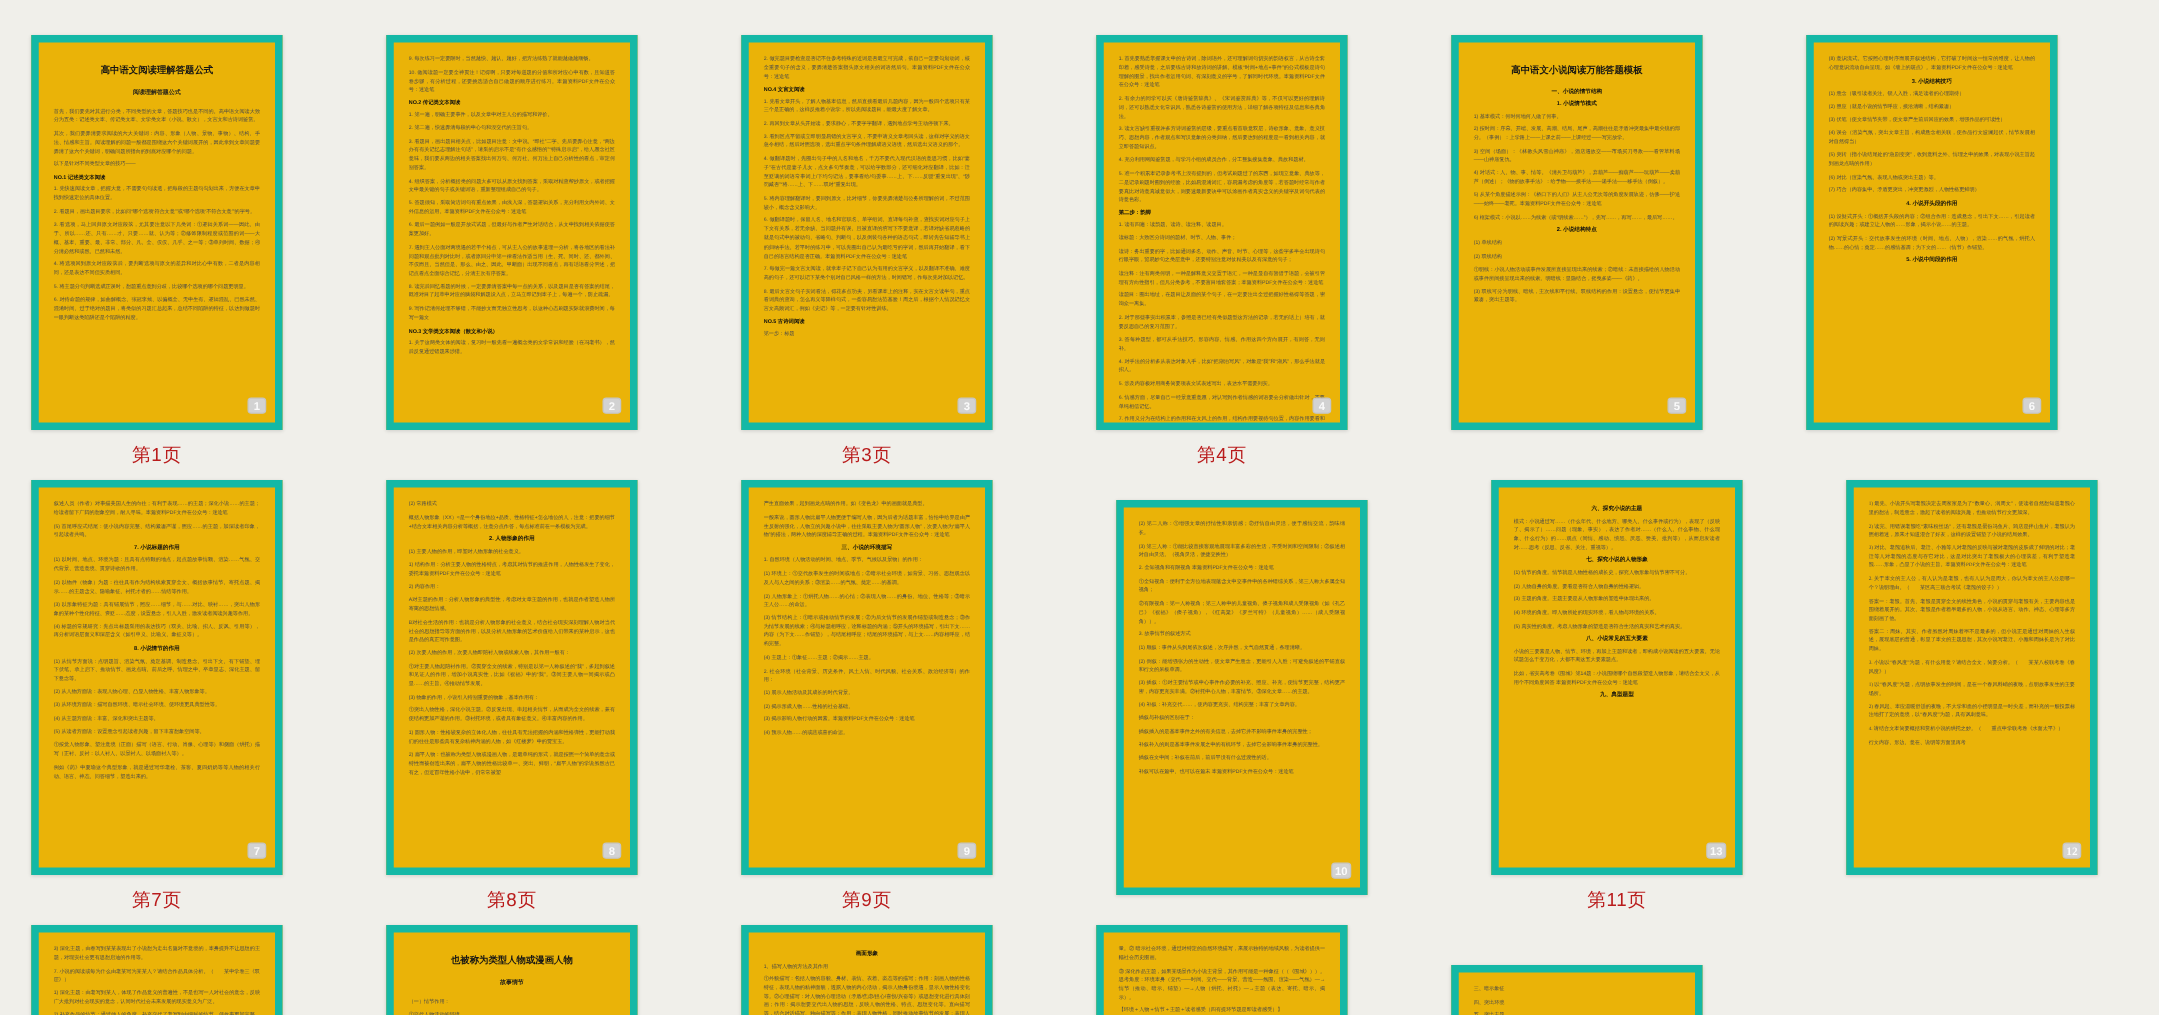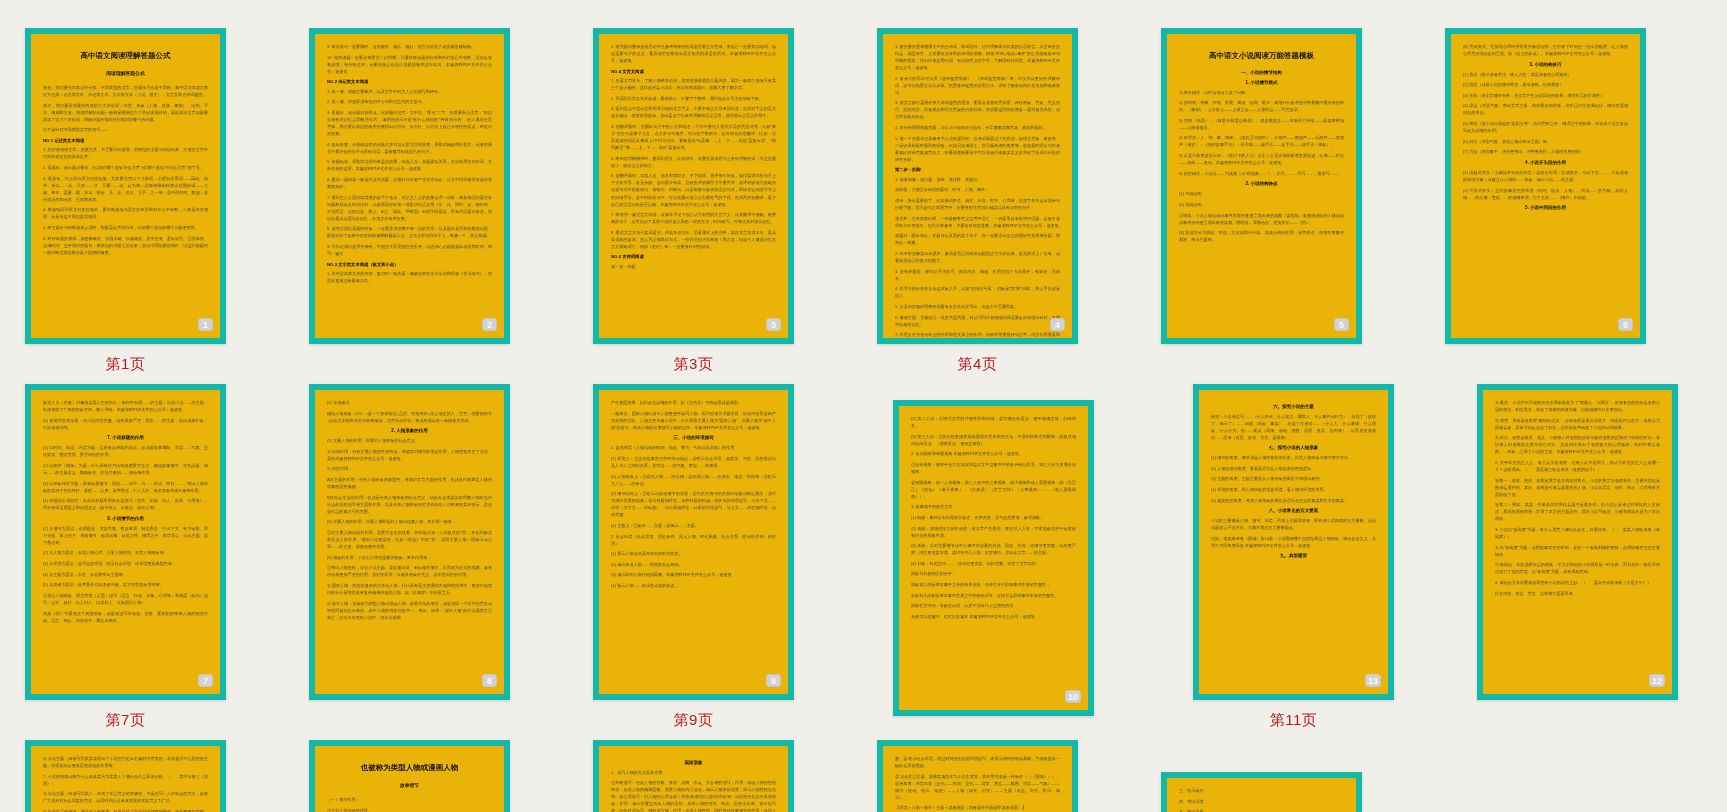--- a/index.html
+++ b/index.html
@@ -190,20 +190,21 @@
           <div class="b-p">A对主题的作用：分析人物形象的典型性，考虑对文章主题的作用，也就是作者塑造人物所寄寓的思想情感。</div>
           <div class="b-p">B对社会生活的作用：也就是分析人物形象的社会意义，结合社会现实深刻理解人物对当代社会的思想指导等方面的作用，以及分析人物形象的艺术价值给人们带来的某种启示，这也是作品的真正写作意图。</div>
           <div class="b-p">(2) 次要人物的作用，次要人物即陪衬人物或线索人物，其作用一般有：</div>
           <div class="b-p">①对主要人物起陪衬作用。②贯穿全文的线索，特别是以第一人称叙述的“我”，多起到叙述和见证人的作用，增加小说真实性，比如《祝福》中的“我”。③同主要人物一同揭示或凸显……的主旨。④推动情节发展。</div>
           <div class="b-p">(3) 物象的作用，小说引入特别重要的物象，基本作用有：</div>
           <div class="b-p">①突出人物性格，深化小说主题。②反复出现、串起相关情节，从而成为全文的线索，兼有使结构更加严谨的作用。③衬托环境，或者具有象征意义。④丰富内容的作用。</div>
           <div class="b-p">1) 圆形人物：性格较复杂的立体化人物，往往具有无法把握的内涵和性格弹性，更能打动我们的往往是那些具有复杂精神内涵的人物，如《红楼梦》中的贾宝玉。</div>
           <div class="b-p">2) 扁平人物：也被称为类型人物或漫画人物，是最单纯的形式，就是按照一个简单的意念或特性而被创造出来的，扁平人物的性格比较单一、突出、鲜明，“扁平人物”的学说虽然古已有之，但近百年性格小说中，仍常常被塑</div>
           <span class="badge">8</span>
         </div>
+        <figcaption class="caption">第8页</figcaption>
       </figure>
       <figure class="card" style="margin: 0px;">
         <div class="thumb">
           <div class="b-p">产生直面效果，起到画龙点睛的作用。如《变色龙》中的画面就是典型。</div>
           <div class="b-p">一般来说，圆形人物比扁平人物更便于编写人物，因为后者为话题丰富，恰恰中给界是由产生反射的强化，人物立的兴趣小说中，往往采取主要人物为“圆形人物”，次要人物为“扁平人物”的搭法，两种人物的深度辅导正确的过程。本篇资料PDF文件在公众号：迷途笔</div>
           <div class="b-h">三、小说的环境描写</div>
           <div class="b-p">1. 自然环境（人物活动的时间、地点、季节、气候以及景物）的作用：</div>
           <div class="b-p">(1) 环境上：①交代故事发生的时间或地点；②暗示社会环境，如背景、习俗、思想观念以及人与人之间的关系；③渲染……的气氛、奠定……的基调。</div>
           <div class="b-p">(2) 人物形象上：①烘托人物……的心情；②表现人物……的身份、地位、性格等；③暗示主人公……的命运。</div>
           <div class="b-p">(3) 情节结构上：①暗示或推动情节的发展；②为后文情节的发展作铺垫或制造悬念；③作为情节发展的线索；④与标题相呼应，诠释标题的内涵；⑤开头的环境描写，引出下文……内容（为下文……作铺垫），与结尾相呼应；结尾的环境描写，与上文……内容相呼应，结构完整。</div>
@@ -248,21 +249,21 @@
           <div class="b-p">(4) 环境的角度。即人物所处的现实环境，看人物与环境的关系。</div>
           <div class="b-p">(5) 真实性的角度。考虑人物形象的塑造是否符合生活的真实和艺术的真实。</div>
           <div class="b-h">八、小说常见的五大要素</div>
           <div class="b-p">小说的三要素是人物、情节、环境，再加上主题和读者，即构成小说阅读的五大要素。无论试题怎么千变万化，大都不离这五大要素题点。</div>
           <div class="b-p">比如，省实高考卷《围城》第14题：小说围绕哪个自然段塑造人物形象，请结合全文义，从用个不同角度回答 本篇资料PDF文件在公众号：迷途笔</div>
           <div class="b-h">九、典型题型</div>
           <span class="badge">13</span>
         </div>
         <figcaption class="caption">第11页</figcaption>
       </figure>
-      <figure class="card" style="margin: 0px;">
+      <figure class="card" style="margin: 0px; font-family: Liberation Serif, serif;">
         <div class="thumb">
           <div class="b-p">1) 最先、小说开头写老熊决定去周家家是为了“数量心、润周文”，使读者自然想知道老熊心里的想法，制造悬念，激起了读者的阅读兴趣，也推动情节行文更加深。</div>
           <div class="b-p">2) 读完、用错误老熊吃“素味粉丝汤”，还有老熊是蛋份冯鱼片、鸡店是拌山鱼片，老熊认为照相着迷，原来才知道混合了好友，这样的设置铺垫了小说的结局效果。</div>
           <div class="b-p">3) 对比、老熊追秋后、老迁、小雅等人对老熊的反映与被对老熊的皮肤成了鲜明的对比；老迁等人对老熊的态度与存它对比，这是对比突出了老熊极大的心理落差，有利于塑造老熊……形象，凸显了小说的主旨。本篇资料PDF文件在公众号：迷途笔</div>
           <div class="b-p">2. 关于本文的主人公，有人认为是老熊，也有人认为是周大，你认为本文的主人公是哪一个？说明理由。（　　某区高三联合考试《老熊的饺子》）</div>
           <div class="b-p">答案一：老熊。首先、老熊是贯穿全文的线性角色，小说的贯穿与老熊有关，主要内容也是围绕着展开的。其次、老熊是作者着墨最多的人物，小说从语言、动作、神态、心理等多方面刻画了他。</div>
           <div class="b-p">答案二：周妹。其实、作者虽然对周妹着墨不是最多的，但小说正是通过对周妹的人生叙述，展现底层的普通，彰显了本文的主题思想，其次小说写老迁、小雅和周妹长是为了对比周妹。</div>
           <div class="b-p">3. 小说以“春风度”为题，有什么用意？请结合全文，简要分析。（　　某某八校联考卷《春风度》）</div>
           <div class="b-p">1) 以“春风度”为题，点明故事发生的时间，是在一个春风料峭的夜晚，点明故事发生的主要场所。</div>
           <div class="b-p">2) 春风起、本应温暖舒适的夜晚，不大学和血的小径明显是一时尖差，而补充的一般投票标注地打了定的意境，以“春风度”为题，具有讽刺意味。</div>

